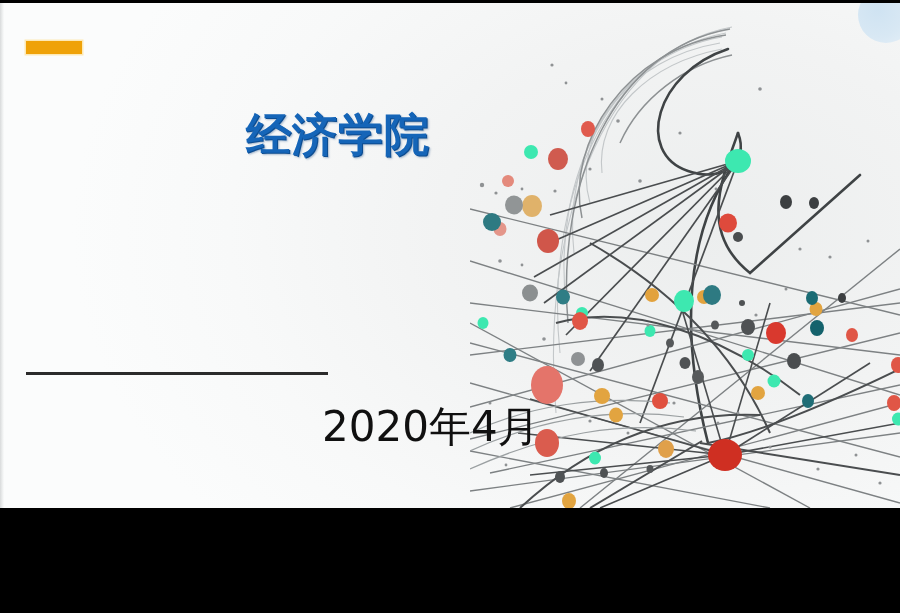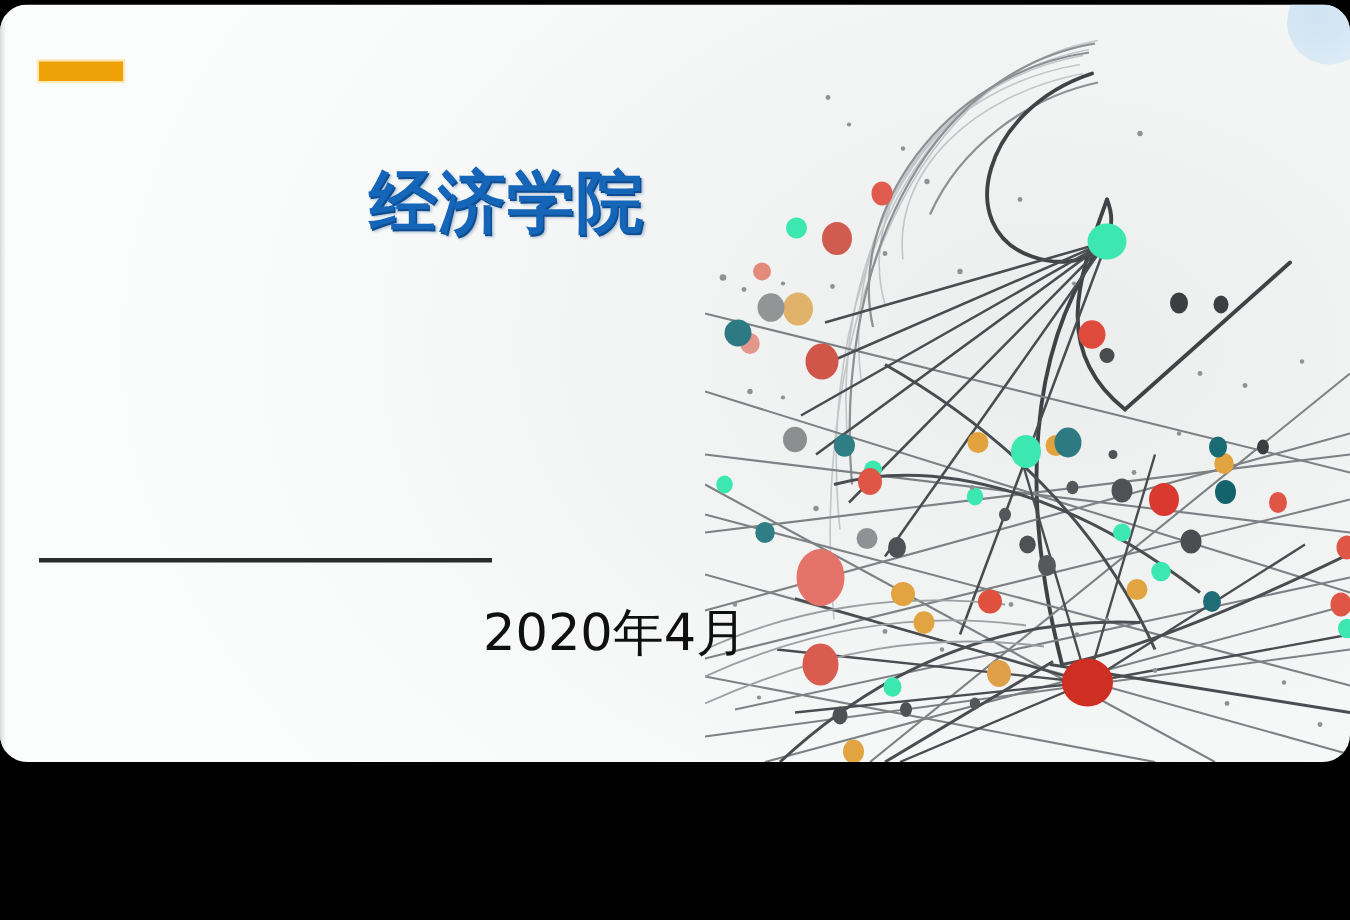--- a/index.html
+++ b/index.html
@@ -35,21 +35,20 @@
   
   .slide-canvas {
     position: absolute;
     left: 0;
     top: 3px;
     width: 900px;
     height: 505px;
     background:
       radial-gradient(ellipse 70% 90% at 78% 45%, #eceeee 0%, #f2f3f3 42%, #f8f9f9 75%, #fbfcfc 100%);
     overflow: hidden;
-    border-radius: 18px;
   }
   
   .left-edge {
     position: absolute;
     left: 0; top: 0;
     width: 4px; height: 505px;
     background: linear-gradient(to right, #d8dadb 0%, #eceeee 55%, #fafbfb 100%);
     z-index: 6;
   }
 
@@ -140,21 +139,21 @@
     background: #2b2b2b;
     z-index: 11;
   }
 
   .date-line {
     position: absolute;
     left: 322px;
     top: 396px;
     z-index: 12;
     font-family: "DejaVu Sans", "Liberation Sans", sans-serif;
-    font-size: 34px;
+    font-size: 42px;
     font-weight: 400;
     color: #101010;
     white-space: nowrap;
   }
 </style>
 </head>
 <body>
 
 <div id="slide-root">
 

